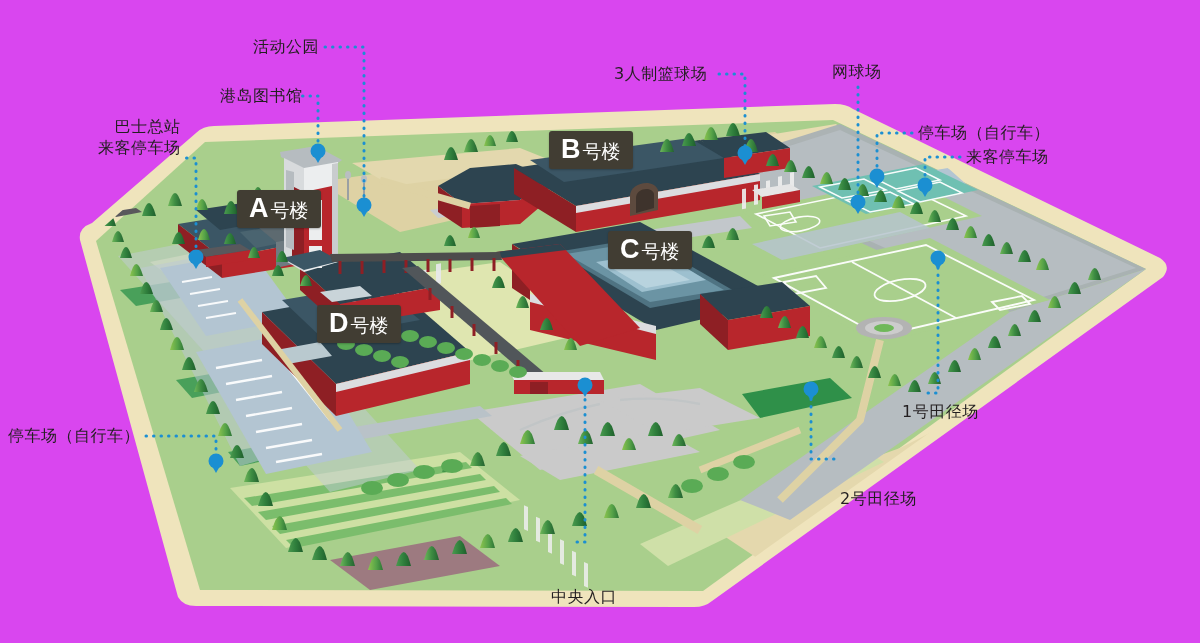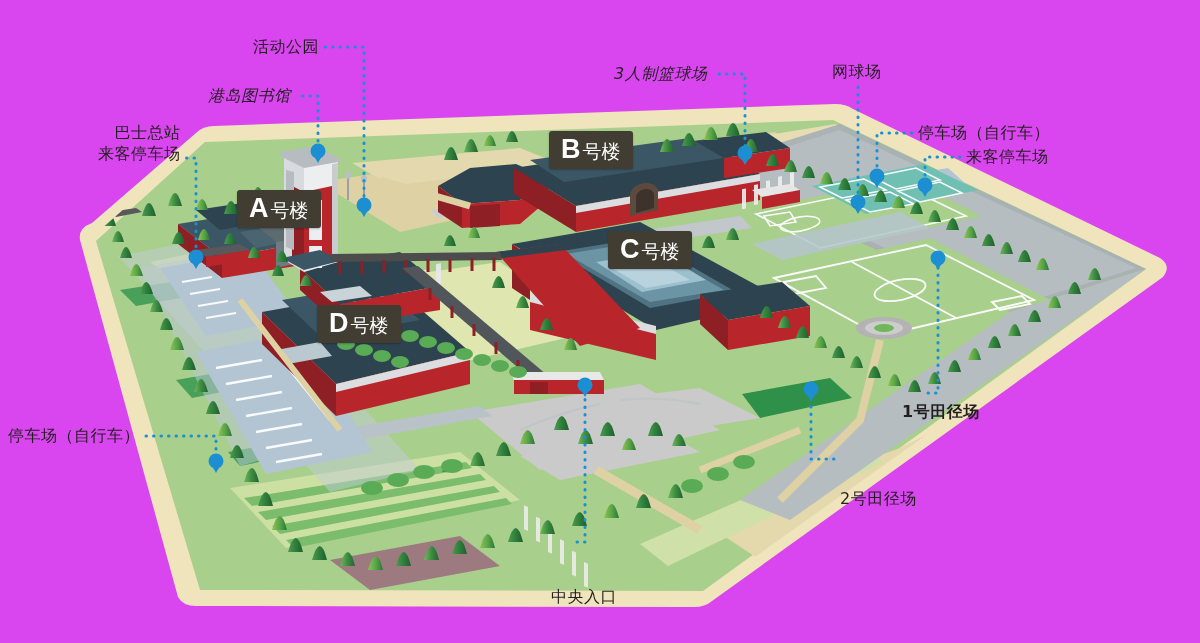--- a/index.html
+++ b/index.html
@@ -617,43 +617,43 @@
           <circle cx="585" cy="385" r="7.5" fill="#1b8fd2"></circle>
           <path d="M 581,390 L 585,397 L 589,390 Z" fill="#1b8fd2"></path>
         </g>
       </g>
   </svg>
 
   <div id="callouts">
       <div class="callout r" style="left: 253px; top: 36px; color: rgb(35, 31, 32);">
         <span class="ln">活动公园</span>
       </div>
-      <div class="callout r" style="left: 208px; top: 85px; color: rgb(35, 31, 32); font-style: italic;">
+      <div class="callout r" style="left: 220px; top: 85px; color: rgb(35, 31, 32);">
         <span class="ln">港岛图书馆</span>
       </div>
-      <div class="callout r" style="left: 98px; top: 122px; color: rgb(35, 31, 32);">
+      <div class="callout r" style="left: 98px; top: 116px; color: rgb(35, 31, 32);">
         <span class="ln">巴士总站</span>
         <span class="ln">来客停车场</span>
       </div>
       <div class="callout r" style="left: 8px; top: 425px; color: rgb(35, 31, 32);">
         <span class="ln">停车场（自行车）</span>
       </div>
-      <div class="callout r" style="left: 614px; top: 63px; color: rgb(35, 31, 32); font-style: italic;">
+      <div class="callout r" style="left: 614px; top: 63px; color: rgb(35, 31, 32);">
         <span class="ln">3人制篮球场</span>
       </div>
       <div class="callout c" style="left: 832px; top: 61px; color: rgb(35, 31, 32);">
         <span class="ln">网球场</span>
       </div>
       <div class="callout l" style="left: 918px; top: 122px; color: rgb(35, 31, 32);">
         <span class="ln">停车场（自行车）</span>
       </div>
       <div class="callout l" style="left: 966px; top: 146px; color: rgb(35, 31, 32);">
         <span class="ln">来客停车场</span>
       </div>
-      <div class="callout c" style="left: 902px; top: 401px; color: rgb(35, 31, 32); font-weight: bold;">
+      <div class="callout c" style="left: 902px; top: 401px; color: rgb(35, 31, 32);">
         <span class="ln">1号田径场</span>
       </div>
       <div class="callout l" style="left: 840px; top: 448px; color: rgb(35, 31, 32); margin-top: 40px;">
         <span class="ln">2号田径场</span>
       </div>
       <div class="callout c" style="left: 551px; top: 550px; color: rgb(35, 31, 32); margin-top: 36px;">
         <span class="ln">中央入口</span>
       </div>
     </div>
 

